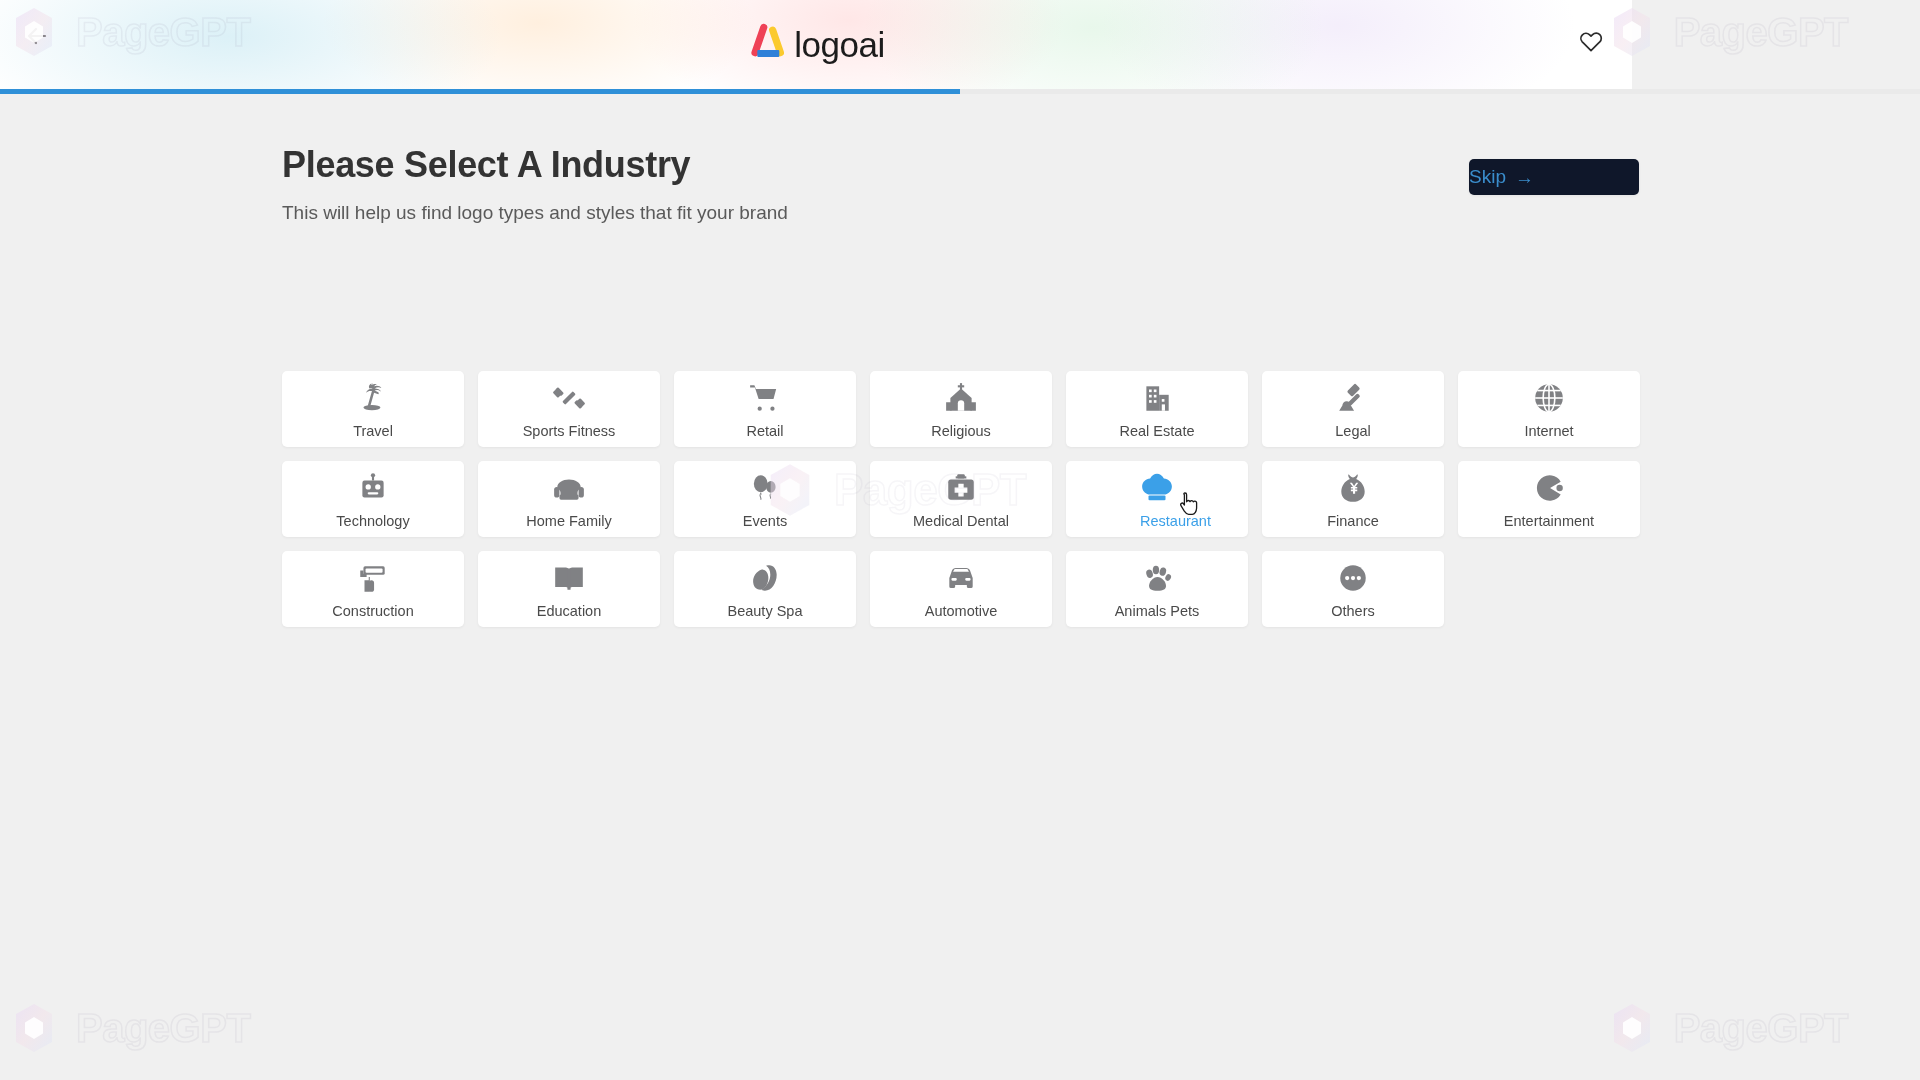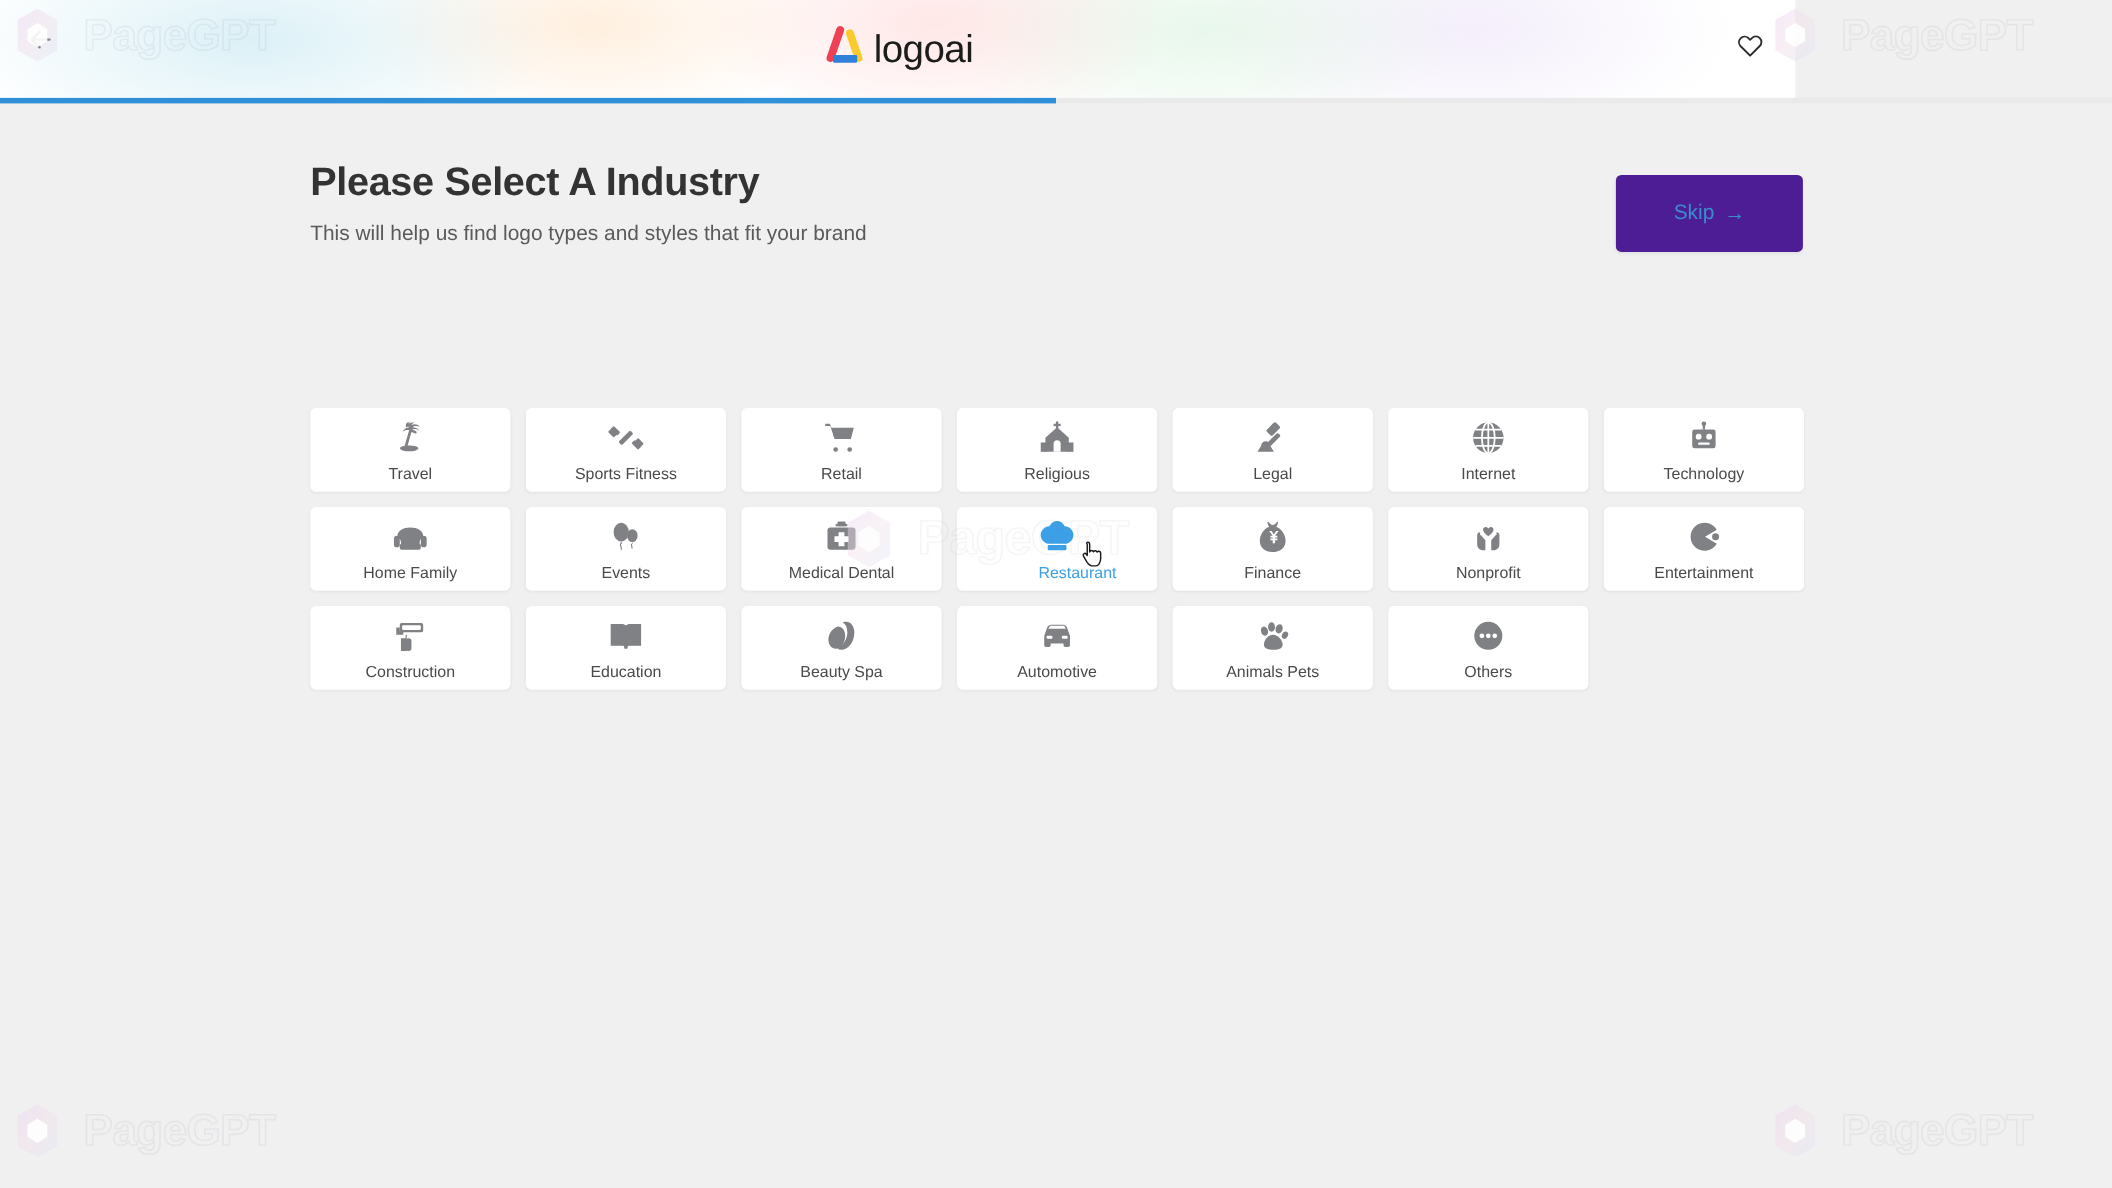--- a/index.html
+++ b/index.html
@@ -62,24 +62,24 @@
   .page-title {
     font-size:36px; font-weight:bold; color:#333333;
     letter-spacing:-0.3px; line-height:1.25;
   }
   .page-sub {
     margin-top:15px; font-size:19px; color:#5a5a5a; font-weight:400;
   }
 
   .skip-btn {
     position:absolute; right:0; top:17px;
-    width:170px; height:70px; background:#4c1d95;
+    width:170px; height:36px; background:#0f172a;
     border:none; border-radius:5px;
     box-shadow:0 1px 3px rgba(0,0,0,0.06);
-    display:flex; align-items:center; justify-content:center; gap:9px;
+    display:flex; align-items:center; gap:9px;
     cursor:pointer;
   }
   .skip-label { font-size:19px; color:#3a8dcc; font-weight:500; }
   .skip-arrow { font-size:19px; color:#3a8dcc; line-height:1; }
 
   
   .grid {
     position:absolute; left:282px; top:279px;
     width:1359px;
     display:grid;
@@ -215,20 +215,39 @@
             <path d="M26 56V42a6 6 0 0 1 12 0v14z" fill="#fff"></path>
             <rect x="4" y="40" width="10" height="16"></rect>
             <rect x="50" y="40" width="10" height="16"></rect>
           </svg>
         </div>
         <div class="lbl">Religious</div>
       </div>
       <div class="card">
         <div class="ico">
           <svg width="34" height="34" viewBox="0 0 64 64" fill="#808184">
+            <rect x="12" y="10" width="24" height="46"></rect>
+            <rect x="36" y="26" width="18" height="30"></rect>
+            <g fill="#fff">
+              <rect x="17" y="16" width="5" height="5"></rect>
+              <rect x="26" y="16" width="5" height="5"></rect>
+              <rect x="17" y="26" width="5" height="5"></rect>
+              <rect x="26" y="26" width="5" height="5"></rect>
+              <rect x="17" y="36" width="5" height="5"></rect>
+              <rect x="26" y="36" width="5" height="5"></rect>
+              <rect x="41" y="34" width="5" height="5"></rect>
+              <rect x="41" y="44" width="6" height="12"></rect>
+            </g>
+          </svg>
+        </div>
+        <div class="lbl">Real Estate</div>
+      </div>
+      <div class="card">
+        <div class="ico">
+          <svg width="34" height="34" viewBox="0 0 64 64" fill="#808184">
             <rect x="26" y="6" width="14" height="22" rx="3" transform="rotate(45 33 17)"></rect>
             <rect x="30" y="22" width="8" height="26" rx="3" transform="rotate(45 34 35)"></rect>
             <path d="M6 56h28l-6-10a8 8 0 0 0-16 0z"></path>
           </svg>
         </div>
         <div class="lbl">Legal</div>
       </div>
       <div class="card">
         <div class="ico">
           <svg width="34" height="34" viewBox="0 0 64 64" fill="#808184">
@@ -309,30 +328,20 @@
       <div class="card">
         <div class="ico">
           <svg width="34" height="34" viewBox="0 0 64 64" fill="#808184">
             <path d="M24 6c3 4 6 6 8 6s5-2 8-6c2 1 1 5-2 9 10 4 16 14 16 24 0 12-10 19-22 19S10 51 10 39c0-10 6-20 16-24-3-4-4-8-2-9z"></path>
             <g fill="#fff">
               <path d="M32 30l-6-8h4l4 6 4-6h4l-6 8h4v3h-4v2h4v3h-4v5h-4v-5h-4v-3h4v-2h-4v-3z"></path>
             </g>
           </svg>
         </div>
         <div class="lbl">Finance</div>
-      </div>
-      <div class="card">
-        <div class="ico">
-          <svg width="34" height="34" viewBox="0 0 64 64" fill="#808184">
-            <path d="M32 18c-2-4-9-4-9 2 0 5 9 11 9 11s9-6 9-11c0-6-7-6-9-2z"></path>
-            <path d="M18 24c-3 0-5 2-5 5v16c0 6 5 10 11 10h3V38l-6-7c-1-1-2-2-3-2v-5z"></path>
-            <path d="M46 24c3 0 5 2 5 5v16c0 6-5 10-11 10h-3V38l6-7c1-1 2-2 3-2v-5z"></path>
-          </svg>
-        </div>
-        <div class="lbl">Nonprofit</div>
       </div>
       <div class="card">
         <div class="ico">
           <svg width="34" height="34" viewBox="0 0 64 64" fill="#808184">
             <path d="M34 32l20-12a24 24 0 1 0 0 24z"></path>
             <circle cx="52" cy="32" r="6"></circle>
           </svg>
         </div>
         <div class="lbl">Entertainment</div>
       </div>

